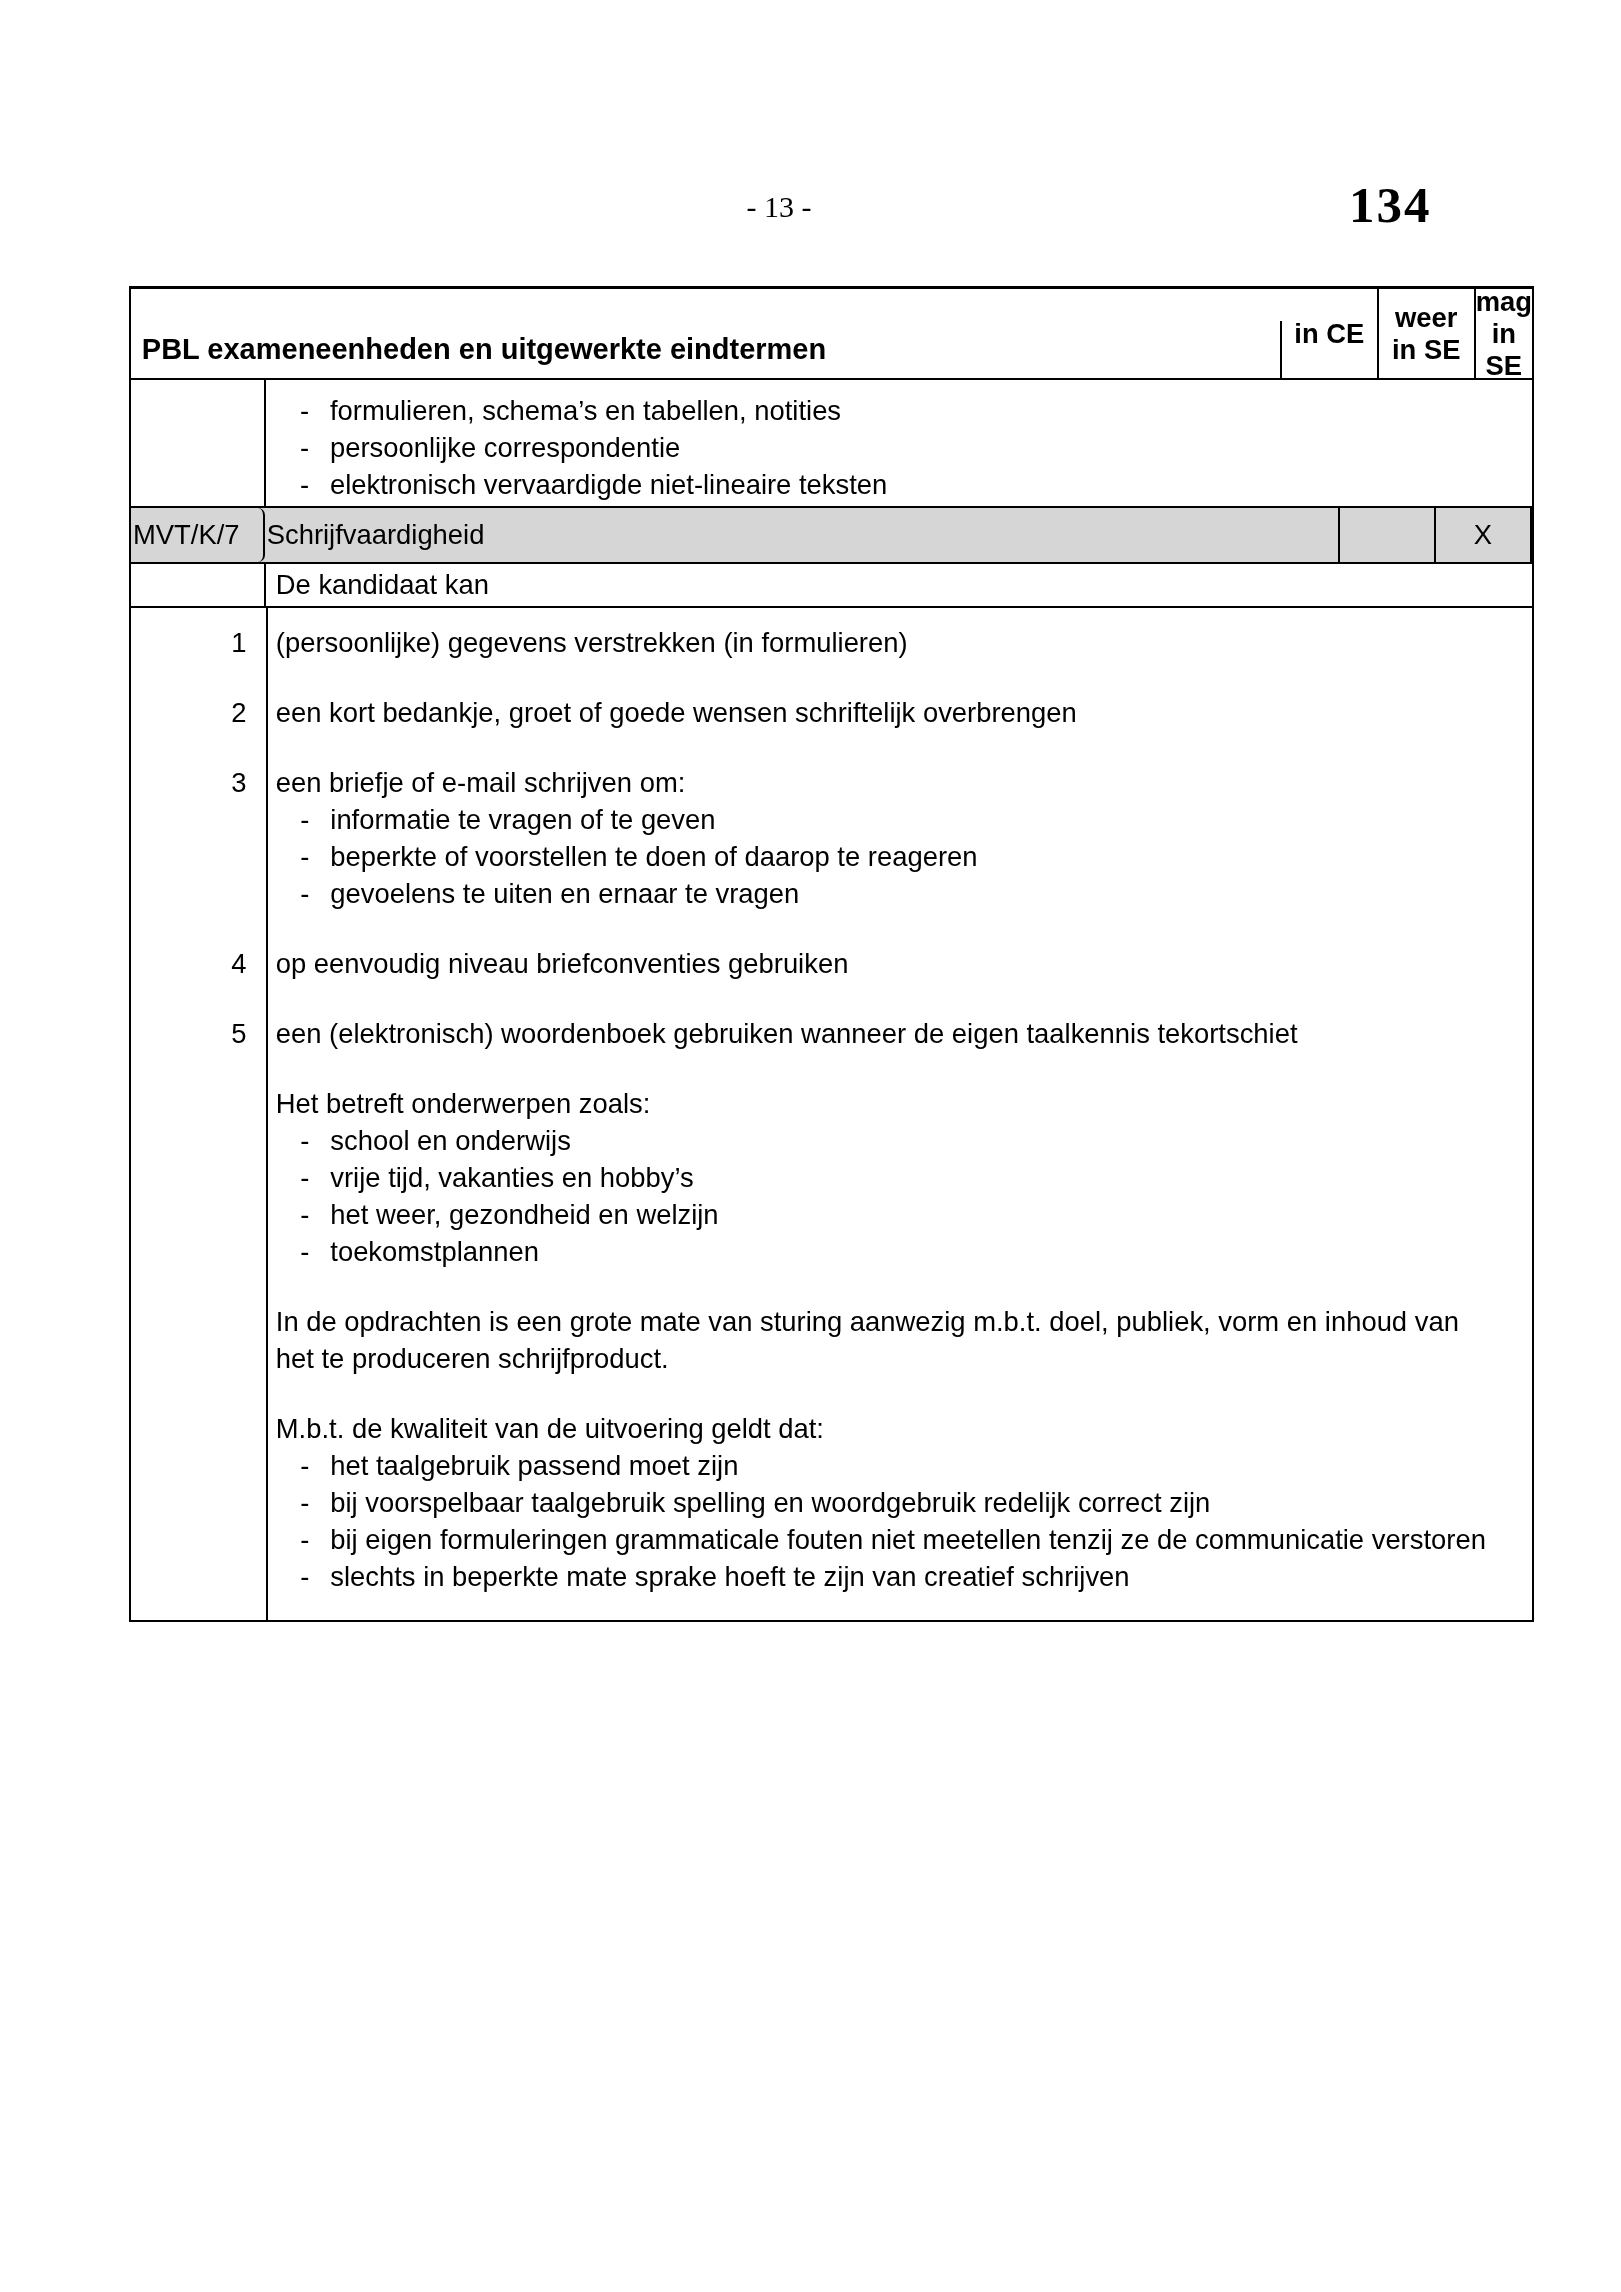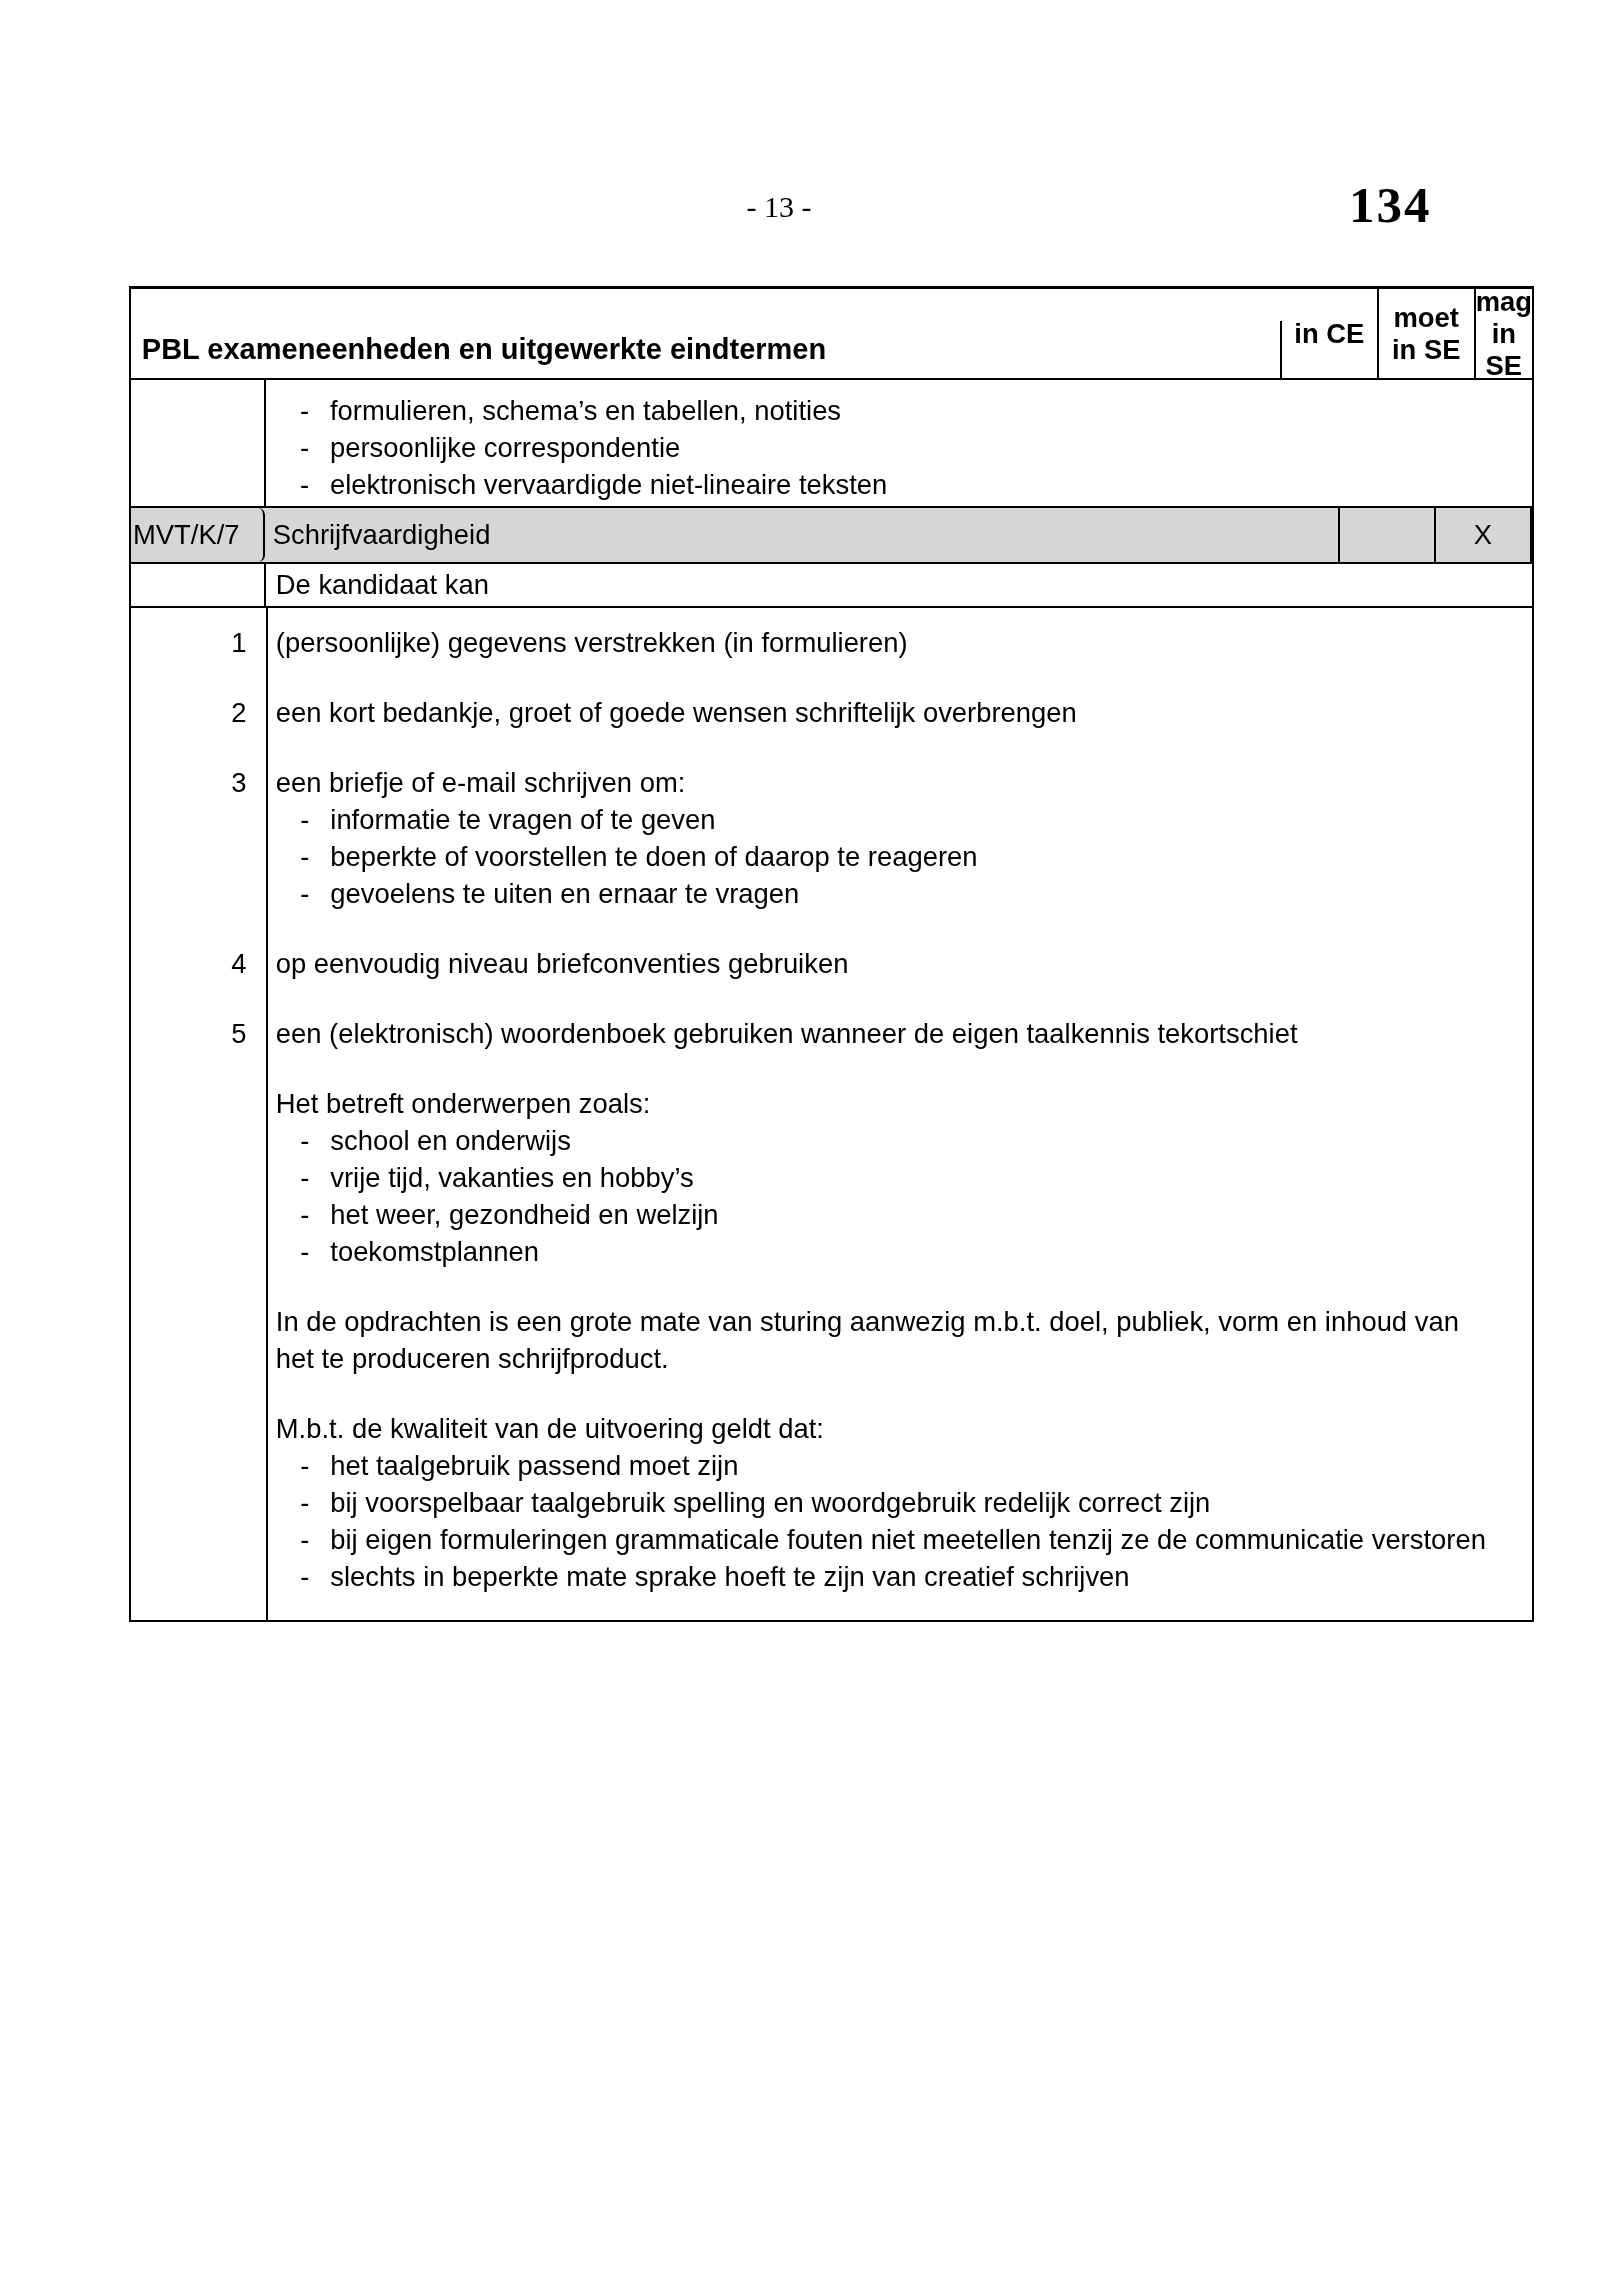--- a/index.html
+++ b/index.html
@@ -53,21 +53,21 @@
   .intro-body { flex:1; padding-top:11.8px; }
 
   .bullet { display:flex; font-size:27.4px; line-height:37px; }
   .bullet .dash { width:30px; flex-shrink:0; }
   .intro-body .bullet .dash { margin-left:34px; }
   .item-body .bullet .dash { margin-left:24.5px; }
 
   
   .section-row { height:56px; border-bottom:2.9px solid #000; font-size:27.4px; }
   .section-code  { width:135px;  border-right:2px solid #000; display:flex; align-items:center; padding-left:2px;border-radius:7px; }
-  .section-title { width:1086px; border-right:2px solid #000; display:flex; align-items:center; padding-left:8px; }
+  .section-title { width:1086px; border-right:2px solid #000; display:flex; align-items:center; padding-left:2px; }
   .section-ce    { width:97px;   border-right:2px solid #000; display:flex; align-items:center; justify-content:center; }
   .section-moet  { width:97px;   border-right:2px solid #000; display:flex; align-items:center; justify-content:center; }
   .section-mag   { flex:1; display:flex; align-items:center; justify-content:center; }
 
   
   .kandidaat-row { height:44px; border-bottom:2.9px solid #000; }
   .kandidaat-body { flex:1; display:flex; align-items:center; padding-left:9.8px; font-size:27.4px; }
 
   
   .big-row {
@@ -97,21 +97,21 @@
 <div class="page">
 
   <div class="pageno">- 13 -</div>
   <div class="docno">134</div>
 
   <div class="doc-table">
 
     <div class="row header-row">
       <div class="cell header-title-cell">PBL exameneenheden en uitgewerkte eindtermen</div>
       <div class="cell colhead">in CE</div>
-      <div class="cell colhead">moet
+      <div class="cell colhead">weer
 in SE</div>
       <div class="cell colhead last">mag
 in SE</div>
     </div>
 
     <div class="row intro-row">
       <div class="cell col1"></div>
       <div class="cell intro-body">
           <div class="bullet">
     <span class="dash">-</span>

